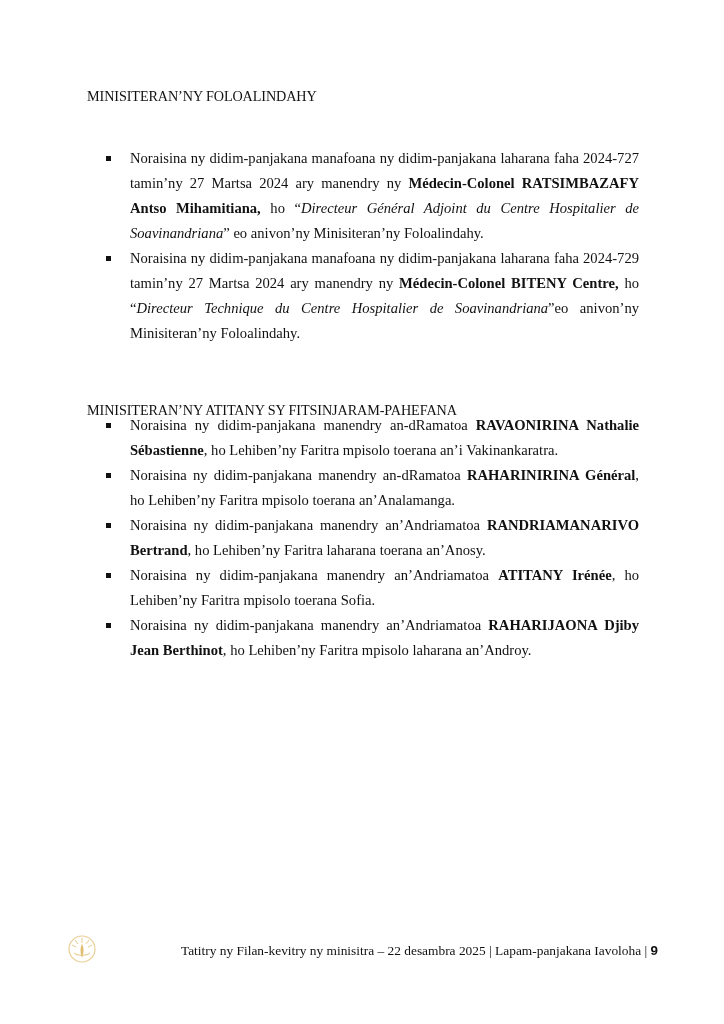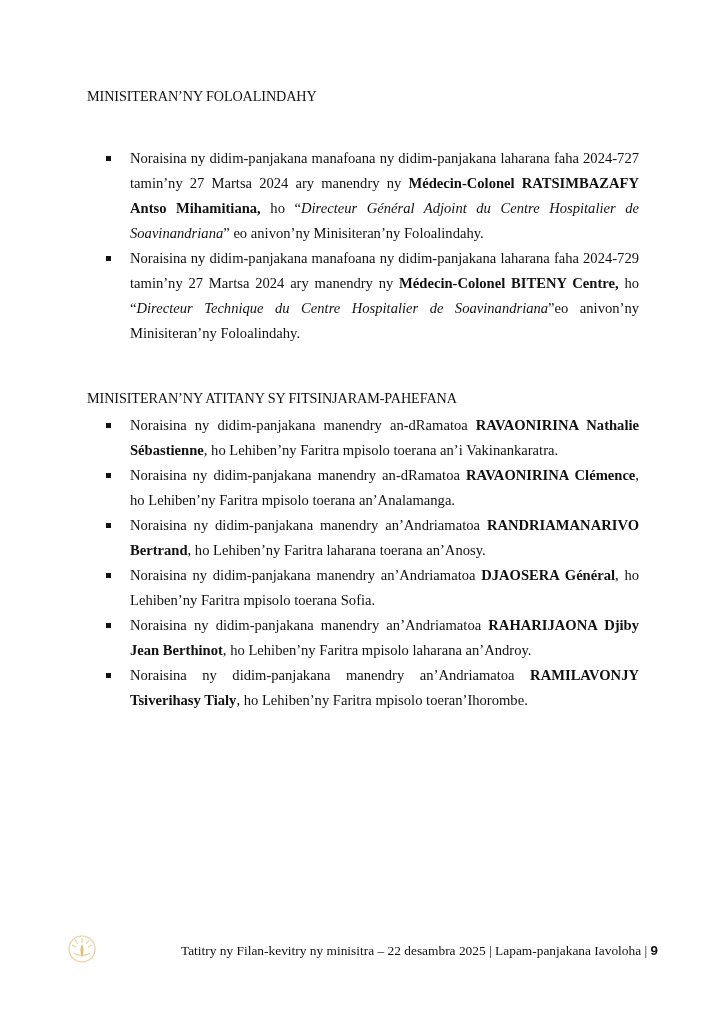--- a/index.html
+++ b/index.html
@@ -25,29 +25,28 @@
   <li>
     <span class="bullet"></span>
     <span>Noraisina ny didim-panjakana manafoana ny didim-panjakana laharana faha 2024-727 tamin’ny 27 Martsa 2024 ary manendry ny </span><b>Médecin-Colonel RATSIMBAZAFY Antso Mihamitiana,</b><span> ho “</span><i>Directeur Général Adjoint du Centre Hospitalier de Soavinandriana</i><span>” eo anivon’ny Minisiteran’ny Foloalindahy.</span>
   </li>
   <li>
     <span class="bullet"></span>
     <span>Noraisina ny didim-panjakana manafoana ny didim-panjakana laharana faha 2024-729   tamin’ny 27 Martsa 2024 ary manendry ny </span><b>Médecin-Colonel BITENY Centre,</b><span> ho “</span><i>Directeur Technique du Centre Hospitalier de Soavinandriana</i><span>”eo anivon’ny Minisiteran’ny Foloalindahy.</span>
   </li>
 </ul>
 
-<div class="heading" style="top:390px;">MINISITERAN’NY ATITANY SY FITSINJARAM-PAHEFANA</div>
+<div class="heading" style="top:402px;">MINISITERAN’NY ATITANY SY FITSINJARAM-PAHEFANA</div>
 
 <ul class="list" style="top:413px;">
   <li><span class="bullet"></span><span>Noraisina ny didim-panjakana manendry an-dRamatoa </span><b>RAVAONIRINA Nathalie Sébastienne</b><span>,  ho Lehiben’ny Faritra mpisolo toerana an’i Vakinankaratra.</span></li>
-  <li><span class="bullet"></span><span>Noraisina ny didim-panjakana manendry an-dRamatoa </span><b>RAVAONIRINA Clémence</b><span>, ho Lehiben’ny Faritra mpisolo toerana  an’Analamanga.</span></li>
+  <li><span class="bullet"></span><span>Noraisina ny didim-panjakana manendry an-dRamatoa </span><b>RAHARINIRINA Général</b><span>, ho Lehiben’ny Faritra mpisolo toerana  an’Analamanga.</span></li>
   <li><span class="bullet"></span><span>Noraisina ny didim-panjakana manendry an’Andriamatoa </span><b>RANDRIAMANARIVO Bertrand</b><span>, ho Lehiben’ny Faritra laharana toerana an’Anosy.</span></li>
-  <li><span class="bullet"></span><span>Noraisina ny didim-panjakana manendry an’Andriamatoa </span><b>DJAOSERA Général</b><span>, ho Lehiben’ny Faritra mpisolo toerana Sofia.</span></li>
+  <li><span class="bullet"></span><span>Noraisina ny didim-panjakana manendry an’Andriamatoa </span><b>ATITANY Irénée</b><span>, ho Lehiben’ny Faritra mpisolo toerana Sofia.</span></li>
   <li><span class="bullet"></span><span>Noraisina ny didim-panjakana manendry an’Andriamatoa </span><b>RAHARIJAONA Djiby Jean Berthinot</b><span>, ho Lehiben’ny Faritra mpisolo laharana an’Androy.</span></li>
-  <li><span class="bullet"></span><span>Noraisina ny didim-panjakana manendry an’Andriamatoa </span><b>RAMILAVONJY Tsiverihasy Tialy</b><span>, ho Lehiben’ny Faritra mpisolo toeran’Ihorombe.</span></li>
 </ul>
 
 <svg class="logo" viewBox="0 0 30 30">
   <circle cx="15" cy="15" r="13" fill="none" stroke="#e3c27a" stroke-width="1.2" opacity="0.8"></circle>
   <g stroke="#e3c27a" stroke-width="1" opacity="0.85">
     <line x1="15" y1="4" x2="15" y2="9"></line>
       <line x1="8" y1="6" x2="11" y2="10"></line>
       <line x1="22" y1="6" x2="19" y2="10"></line>
     <line x1="5" y1="11" x2="9" y2="13"></line>
       <line x1="25" y1="11" x2="21" y2="13"></line>

